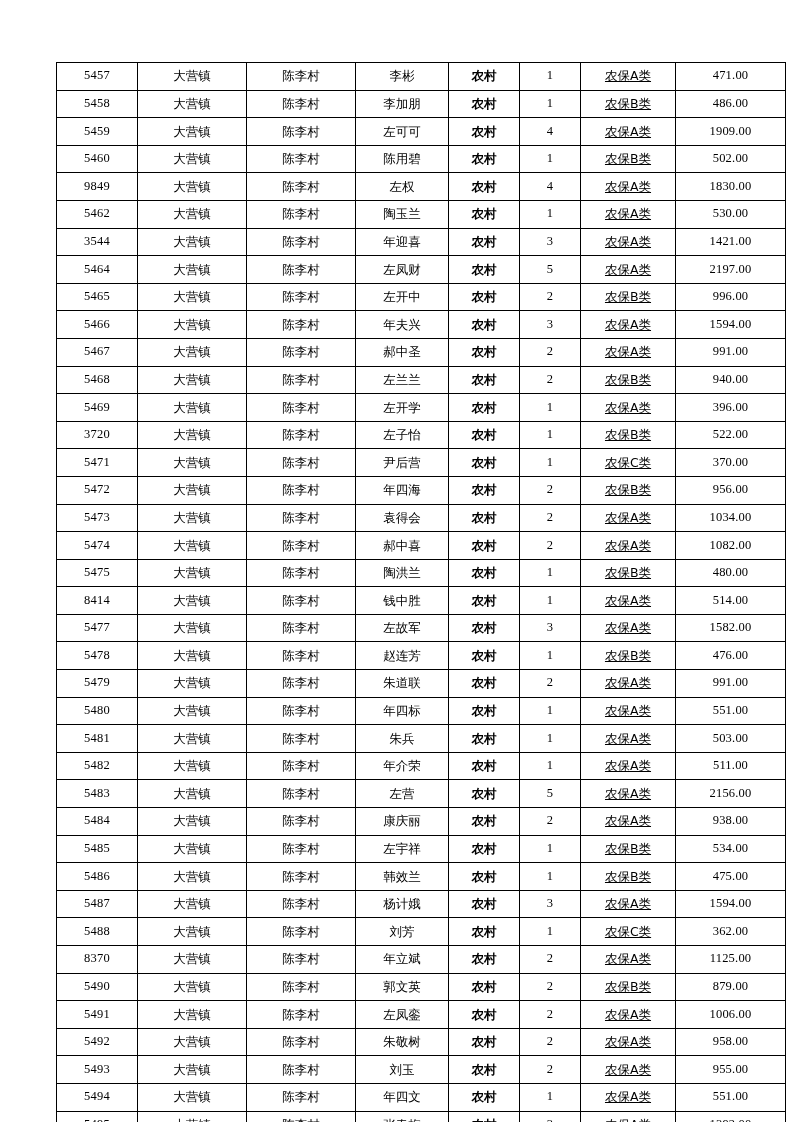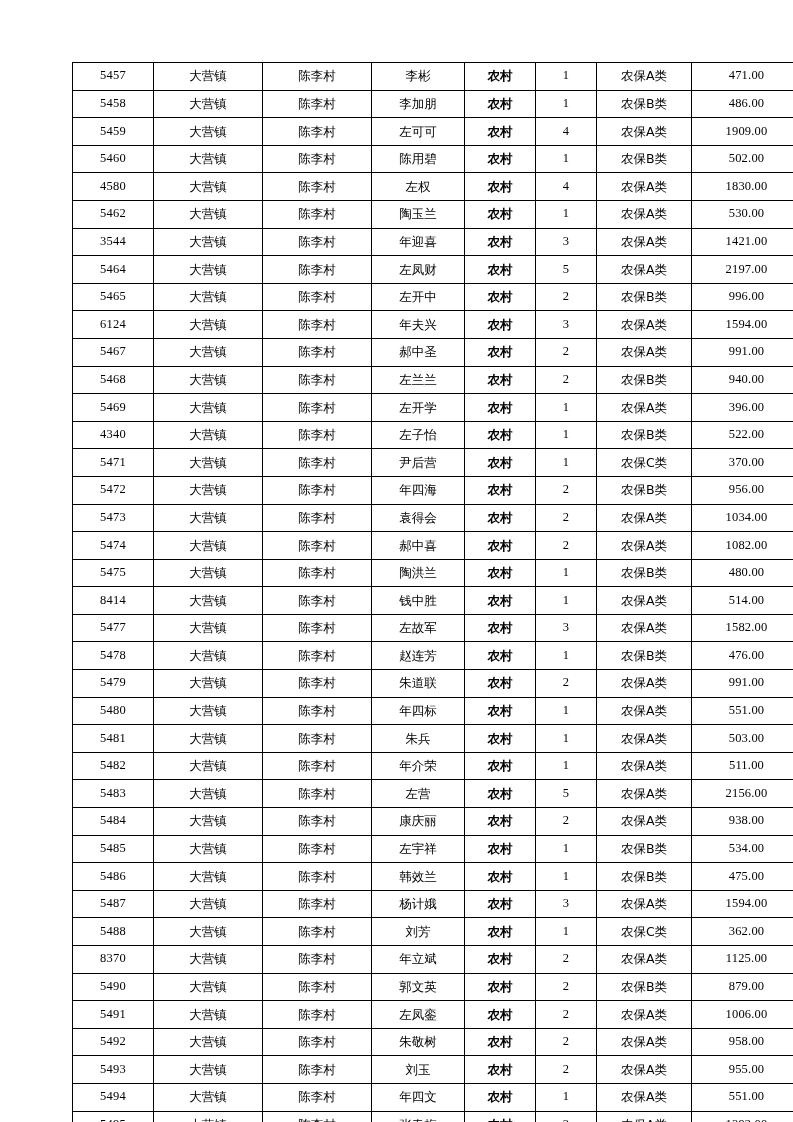--- a/index.html
+++ b/index.html
@@ -12,21 +12,21 @@
     height: 1122px;
     font-family: "Liberation Serif", "DejaVu Serif", serif;
     color: #000000;
     -webkit-font-smoothing: antialiased;
   }
   .page {
     position: relative;
     width: 793px;
     height: 1122px;
     box-sizing: border-box;
-    padding: 62px 72px 0 72px;
+    padding: 62px 72px 0 56px;
   }
   table.data-table {
     border-collapse: collapse;
     width: 649px;
     table-layout: fixed;
   }
   table.data-table td {
     border: 1px solid #000000;
     height: 26.6px;
     padding: 0 2px;
@@ -36,21 +36,21 @@
     line-height: 1.1;
     overflow: hidden;
     white-space: nowrap;
   }
   td.col-id      { width: 76px; }
   td.col-town    { width: 104px; }
   td.col-village { width: 104px; }
   td.col-name    { width: 88px; }
   td.col-type    { width: 66px; font-weight: bold; }
   td.col-count   { width: 56px; }
-  td.col-cat     { width: 90px; }
+  td.col-cat     { width: 90px; text-decoration: underline; }
   td.col-amount  { width: 105px; }
 
   td.num {
     font-family: "Liberation Serif", "DejaVu Serif", serif;
     letter-spacing: 0.2px;
   }
   td.cn {
     font-family: "DejaVu Sans", "Liberation Sans", sans-serif;
     font-size: 12.2px;
   }
@@ -95,21 +95,21 @@
           <td class="col-id num">5460</td>
           <td class="col-town cn">大营镇</td>
           <td class="col-village cn">陈李村</td>
           <td class="col-name cn">陈用碧</td>
           <td class="col-type cn">农村</td>
           <td class="col-count num">1</td>
           <td class="col-cat cn">农保B类</td>
           <td class="col-amount num">502.00</td>
         </tr>
         <tr>
-          <td class="col-id num">4580</td>
+          <td class="col-id num">9849</td>
           <td class="col-town cn">大营镇</td>
           <td class="col-village cn">陈李村</td>
           <td class="col-name cn">左权</td>
           <td class="col-type cn">农村</td>
           <td class="col-count num">4</td>
           <td class="col-cat cn">农保A类</td>
           <td class="col-amount num">1830.00</td>
         </tr>
         <tr>
           <td class="col-id num">5462</td>
@@ -145,21 +145,21 @@
           <td class="col-id num">5465</td>
           <td class="col-town cn">大营镇</td>
           <td class="col-village cn">陈李村</td>
           <td class="col-name cn">左开中</td>
           <td class="col-type cn">农村</td>
           <td class="col-count num">2</td>
           <td class="col-cat cn">农保B类</td>
           <td class="col-amount num">996.00</td>
         </tr>
         <tr>
-          <td class="col-id num">6124</td>
+          <td class="col-id num">5466</td>
           <td class="col-town cn">大营镇</td>
           <td class="col-village cn">陈李村</td>
           <td class="col-name cn">年夫兴</td>
           <td class="col-type cn">农村</td>
           <td class="col-count num">3</td>
           <td class="col-cat cn">农保A类</td>
           <td class="col-amount num">1594.00</td>
         </tr>
         <tr>
           <td class="col-id num">5467</td>
@@ -185,21 +185,21 @@
           <td class="col-id num">5469</td>
           <td class="col-town cn">大营镇</td>
           <td class="col-village cn">陈李村</td>
           <td class="col-name cn">左开学</td>
           <td class="col-type cn">农村</td>
           <td class="col-count num">1</td>
           <td class="col-cat cn">农保A类</td>
           <td class="col-amount num">396.00</td>
         </tr>
         <tr>
-          <td class="col-id num">4340</td>
+          <td class="col-id num">3720</td>
           <td class="col-town cn">大营镇</td>
           <td class="col-village cn">陈李村</td>
           <td class="col-name cn">左子怡</td>
           <td class="col-type cn">农村</td>
           <td class="col-count num">1</td>
           <td class="col-cat cn">农保B类</td>
           <td class="col-amount num">522.00</td>
         </tr>
         <tr>
           <td class="col-id num">5471</td>

